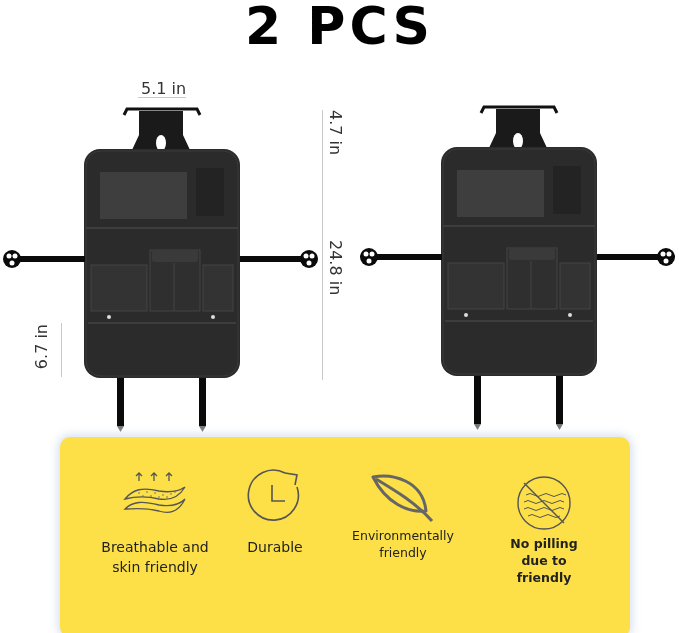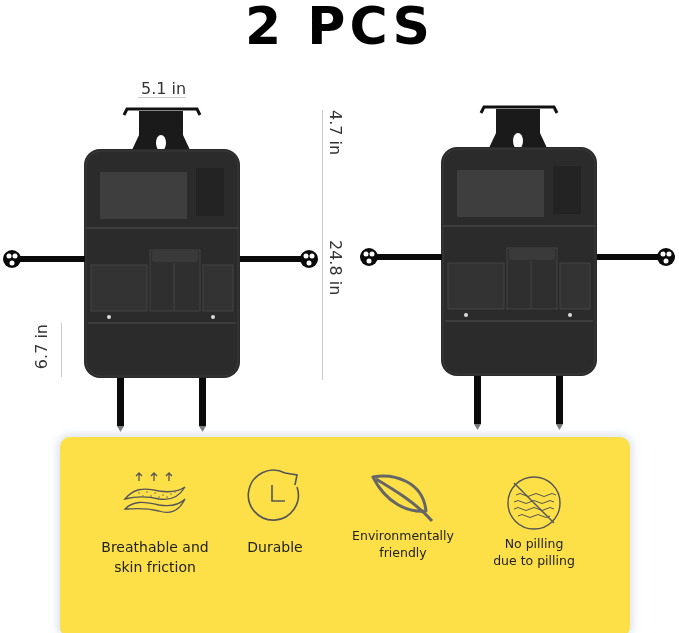--- a/index.html
+++ b/index.html
@@ -93,21 +93,21 @@
           <circle cx="44" cy="24" r=".8"></circle>
           <circle cx="52" cy="23" r=".8"></circle>
           <circle cx="24" cy="25" r=".8"></circle>
           <circle cx="32" cy="25" r=".8"></circle>
           <circle cx="40" cy="26" r=".8"></circle>
           <circle cx="48" cy="26" r=".8"></circle>
           <circle cx="56" cy="21" r=".8"></circle>
         </g>
     </svg>
     <div class="lbl" style="margin-top:16px;">Breathable and</div>
-    <div class="lbl">skin friction</div>
+    <div class="lbl">skin friendly</div>
   </div>
 
   <div class="feat" style="left:170px;top:28px;width:90px;">
     <svg width="60" height="60" viewBox="0 0 60 60">
       <g stroke="#555" stroke-width="1.6" fill="none">
         <path d="M52 22 A25 25 0 1 1 40 8"></path>
         <path d="M40 8 L52 10 L50 20"></path>
         <path d="M27 20 V36 H40"></path>
       </g>
     </svg>
@@ -117,27 +117,27 @@
   <div class="feat" style="left:268px;top:36px;width:150px;">
     <svg width="70" height="52" viewBox="0 0 70 52">
       <g stroke="#666" stroke-width="3" fill="none" stroke-linejoin="round">
         <path d="M5 4 C25 0 55 8 58 38 C40 40 18 30 5 4 Z"></path>
         <path d="M8 6 C28 18 48 30 64 48"></path>
       </g>
     </svg>
     <div class="lbl sm" style="margin-top:2px;">Environmentally friendly</div>
   </div>
 
-  <div class="feat" style="left:424px;top:38px;width:100px;">
+  <div class="feat" style="left:434px;top:38px;width:100px;font-weight:bold;">
     <svg width="56" height="56" viewBox="0 0 56 56">
       <g stroke="#555" stroke-width="1.4" fill="none">
         <circle cx="28" cy="28" r="26"></circle>
         <path d="M8 8 L48 48"></path>
         <path d="M10 20 q4 -3 8 0 t8 0 t8 0 t8 0 t8 0" stroke-width="1"></path>
         <path d="M8 27 q4 -3 8 0 t8 0 t8 0 t8 0 t8 0" stroke-width="1"></path>
         <path d="M8 34 q4 -3 8 0 t8 0 t8 0 t8 0 t8 0" stroke-width="1"></path>
         <path d="M12 41 q4 -3 8 0 t8 0 t8 0 t8 0" stroke-width="1"></path>
       </g>
     </svg>
     <div class="lbl sm" style="margin-top:4px;">No pilling</div>
-    <div class="lbl sm">due to pilling</div>
+    <div class="lbl sm">due to friendly</div>
   </div>
 </div>
 
 </body></html>

